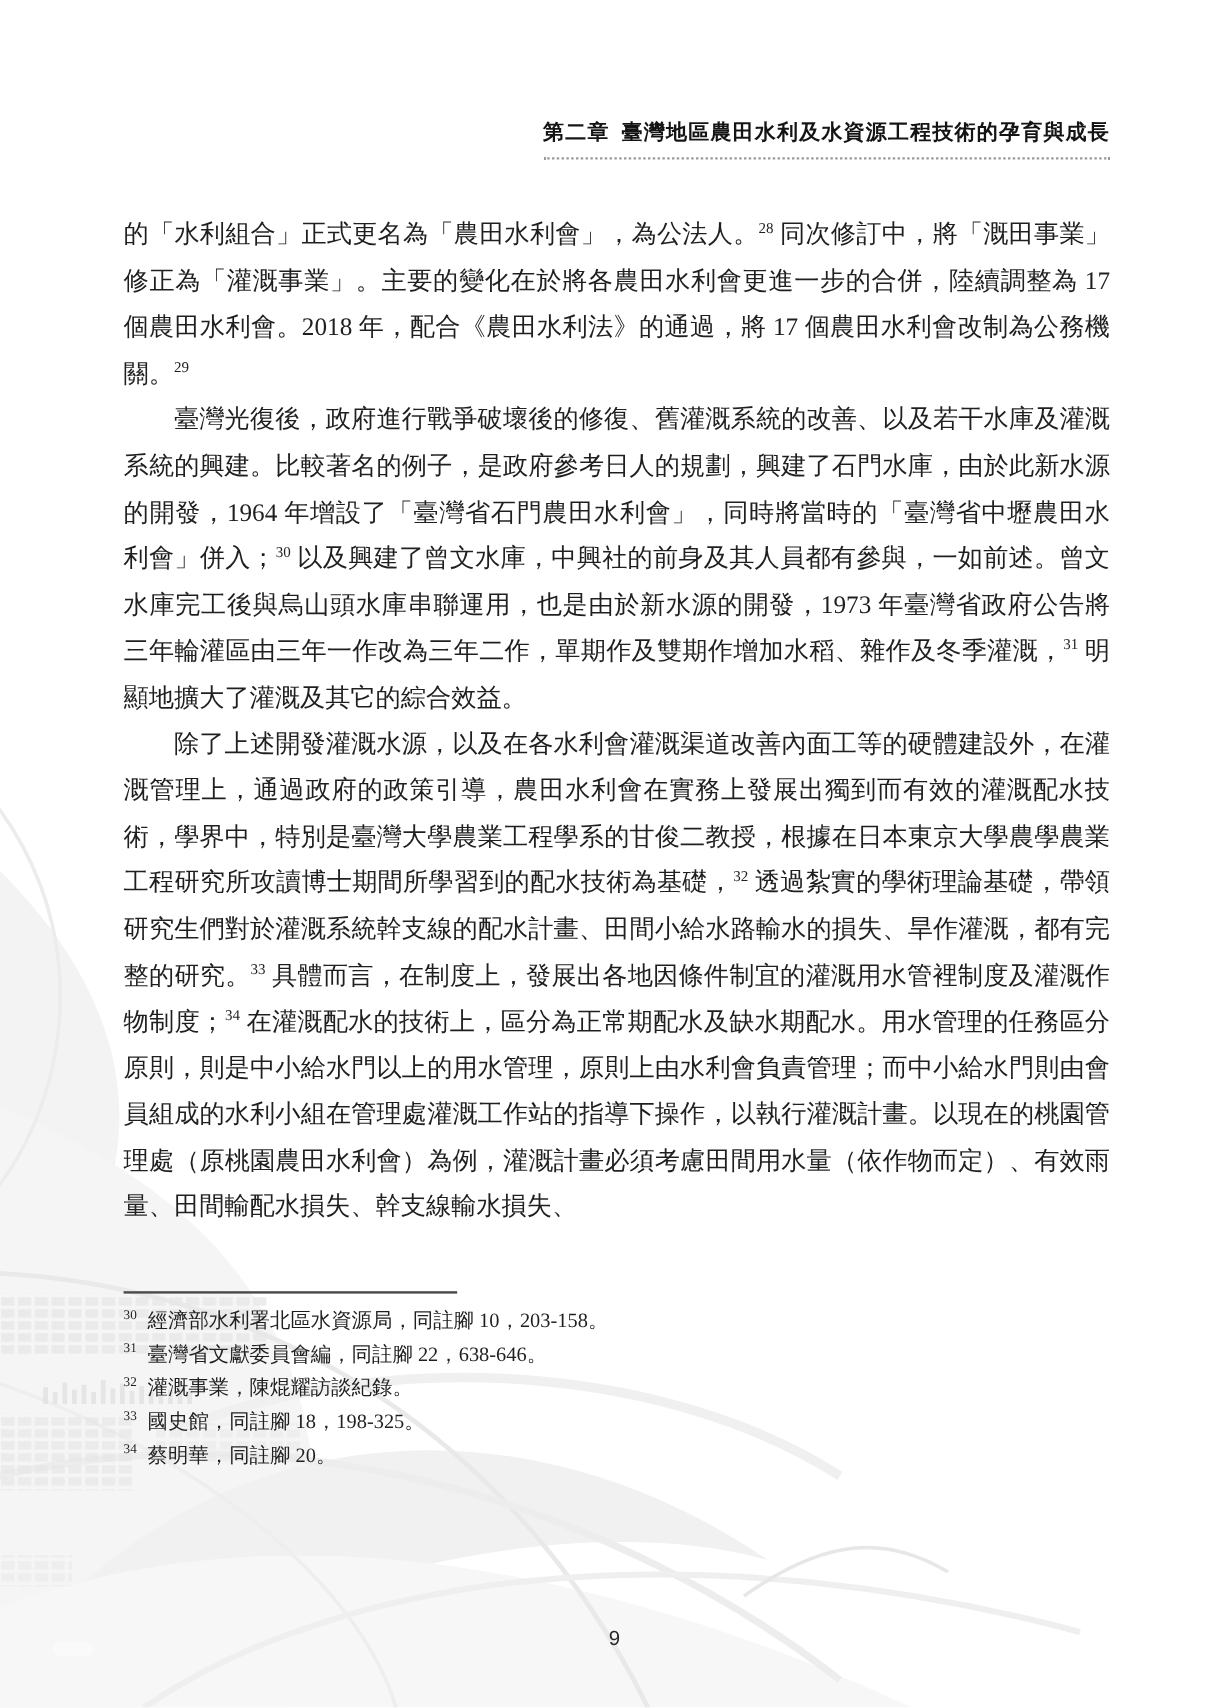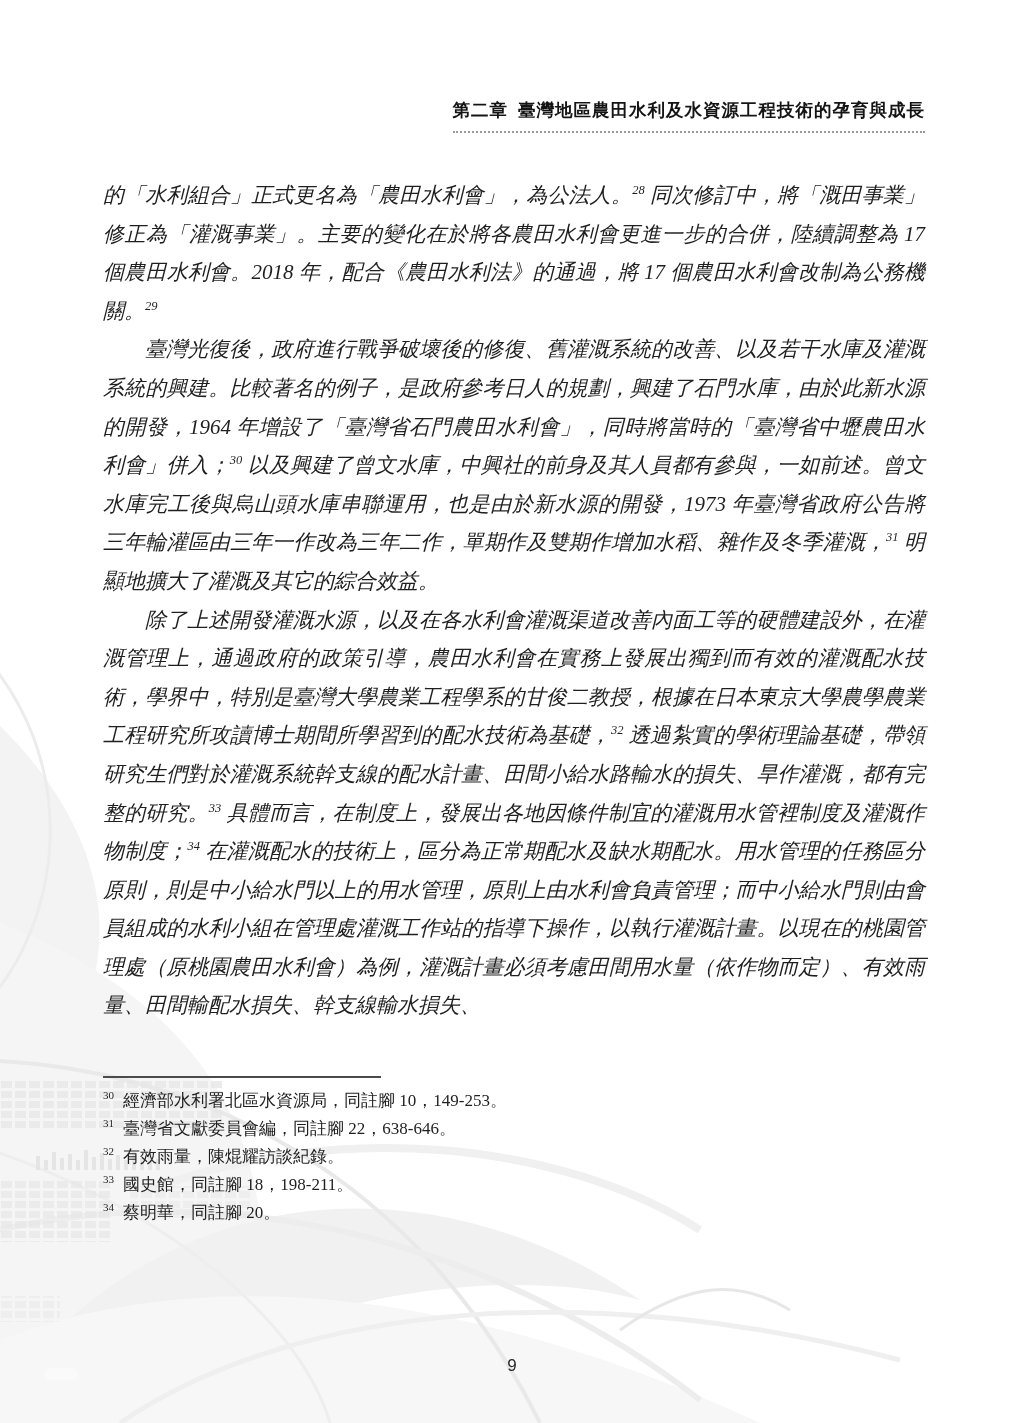--- a/index.html
+++ b/index.html
@@ -34,21 +34,20 @@
     border-bottom:2px dotted var(--dotted_rule);
     padding-bottom:9px;
     white-space:nowrap;
   }
   .chapter-no{margin-right:10px;}
   .body-text{
     position:absolute;top:176px;left:103px;width:822px;
     font-size:21px;line-height:38.6px;
     text-align:justify;
     color:var(--text);
-    font-style:italic;
   }
   .paragraph{margin:0;}
   .paragraph.indent{text-indent:2em;}
   .paragraph sup{
     font-family:"Liberation Serif","DejaVu Serif",serif;
     font-size:12.5px;line-height:0;
     vertical-align:super;
     letter-spacing:0;
   }
   .footnote-sep{
@@ -134,20 +133,20 @@
 
 <main class="body-text">
     <p class="paragraph">的「水利組合」正式更名為「農田水利會」，為公法人。<sup>28</sup> 同次修訂中，將「溉田事業」修正為「灌溉事業」。主要的變化在於將各農田水利會更進一步的合併，陸續調整為 17 個農田水利會。2018 年，配合《農田水利法》的通過，將 17 個農田水利會改制為公務機關。<sup>29</sup></p>
     <p class="paragraph indent">臺灣光復後，政府進行戰爭破壞後的修復、舊灌溉系統的改善、以及若干水庫及灌溉系統的興建。比較著名的例子，是政府參考日人的規劃，興建了石門水庫，由於此新水源的開發，1964 年增設了「臺灣省石門農田水利會」，同時將當時的「臺灣省中壢農田水利會」併入；<sup>30</sup> 以及興建了曾文水庫，中興社的前身及其人員都有參與，一如前述。曾文水庫完工後與烏山頭水庫串聯運用，也是由於新水源的開發，1973 年臺灣省政府公告將三年輪灌區由三年一作改為三年二作，單期作及雙期作增加水稻、雜作及冬季灌溉，<sup>31</sup> 明顯地擴大了灌溉及其它的綜合效益。</p>
     <p class="paragraph indent">除了上述開發灌溉水源，以及在各水利會灌溉渠道改善內面工等的硬體建設外，在灌溉管理上，通過政府的政策引導，農田水利會在實務上發展出獨到而有效的灌溉配水技術，學界中，特別是臺灣大學農業工程學系的甘俊二教授，根據在日本東京大學農學農業工程研究所攻讀博士期間所學習到的配水技術為基礎，<sup>32</sup> 透過紮實的學術理論基礎，帶領研究生們對於灌溉系統幹支線的配水計畫、田間小給水路輸水的損失、旱作灌溉，都有完整的研究。<sup>33</sup> 具體而言，在制度上，發展出各地因條件制宜的灌溉用水管裡制度及灌溉作物制度；<sup>34</sup> 在灌溉配水的技術上，區分為正常期配水及缺水期配水。用水管理的任務區分原則，則是中小給水門以上的用水管理，原則上由水利會負責管理；而中小給水門則由會員組成的水利小組在管理處灌溉工作站的指導下操作，以執行灌溉計畫。以現在的桃園管理處（原桃園農田水利會）為例，灌溉計畫必須考慮田間用水量（依作物而定）、有效雨量、田間輸配水損失、幹支線輸水損失、</p>
   </main>
 
 <hr class="footnote-sep">
 
 <section class="footnotes">
-    <p class="footnote"><sup>30</sup><span>經濟部水利署北區水資源局，同註腳 10，149-253。</span></p>
+    <p class="footnote"><sup>30</sup><span>經濟部水利署北區水資源局，同註腳 10，203-158。</span></p>
     <p class="footnote"><sup>31</sup><span>臺灣省文獻委員會編，同註腳 22，638-646。</span></p>
-    <p class="footnote"><sup>32</sup><span>有效雨量，陳焜耀訪談紀錄。</span></p>
-    <p class="footnote"><sup>33</sup><span>國史館，同註腳 18，198-211。</span></p>
+    <p class="footnote"><sup>32</sup><span>灌溉事業，陳焜耀訪談紀錄。</span></p>
+    <p class="footnote"><sup>33</sup><span>國史館，同註腳 18，198-325。</span></p>
     <p class="footnote"><sup>34</sup><span>蔡明華，同註腳 20。</span></p>
   </section>
 
 <div class="page-number">9</div>
 
 </body></html>

